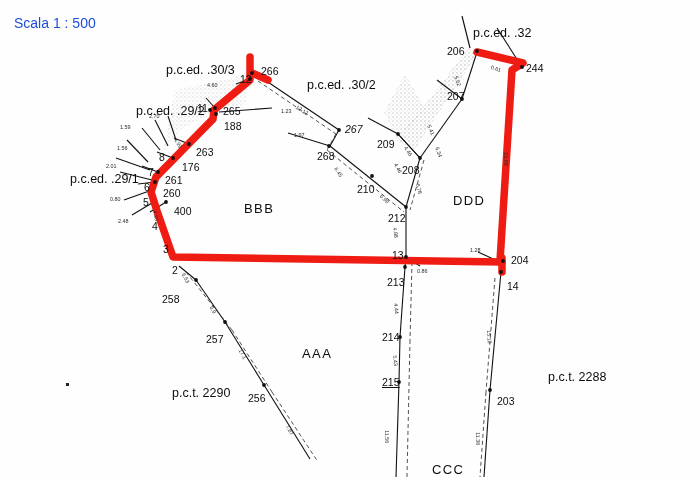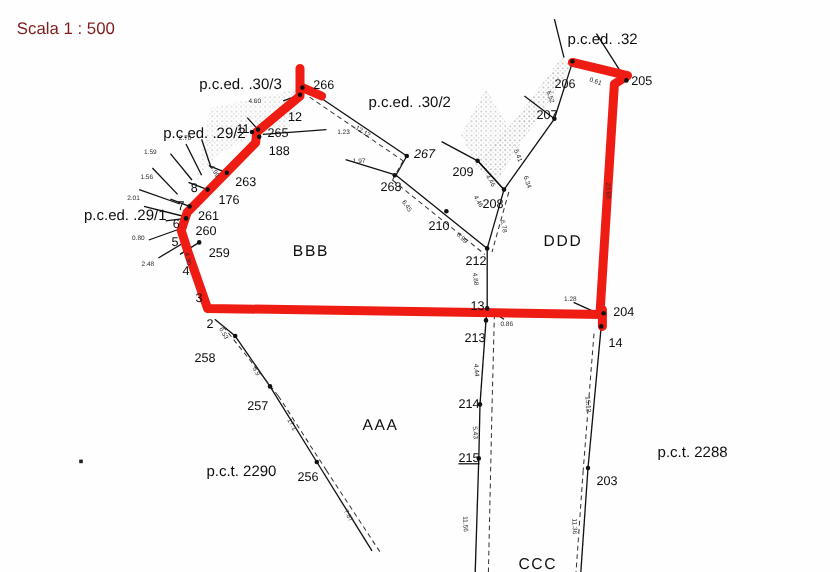--- a/index.html
+++ b/index.html
@@ -25,21 +25,21 @@
   #doc-title{
     font-size:15.5px;
     letter-spacing:.1px;
     white-space:nowrap;
     color:#141414;
   }
   #doc-title .bold{font-weight:700;}
   #doc-scale{
     margin-top:9px;
     font-size:14px;
-    color:#7f1d1d;
+    color:#1d4ed8;
     white-space:nowrap;
   }
   svg#map{
     position:absolute;
     left:0;top:0;
     width:700px;height:477px;
   }
   .lbl{
     position:absolute;
     white-space:nowrap;
@@ -209,45 +209,45 @@
       <div class="lbl parcel-lbl" style="left: 136px; top: 104px;">p.c.ed. .29/2</div>
       <div class="lbl parcel-lbl" style="left: 70px; top: 172px;">p.c.ed. .29/1</div>
       <div class="lbl parcel-lbl" style="left: 473px; top: 26px;">p.c.ed. .32</div>
       <div class="lbl area-lbl" style="left: 244px; top: 201px;">BBB</div>
       <div class="lbl area-lbl" style="left: 302px; top: 346px;">AAA</div>
       <div class="lbl area-lbl" style="left: 432px; top: 462px;">CCC</div>
       <div class="lbl area-lbl" style="left: 453px; top: 193px;">DDD</div>
       <div class="lbl pct-lbl" style="left: 172px; top: 386px;">p.c.t. 2290</div>
       <div class="lbl pct-lbl" style="left: 548px; top: 370px;">p.c.t. 2288</div>
       <div class="lbl pt-lbl" style="left: 261px; top: 65px;">266</div>
-      <div class="lbl pt-lbl" style="left: 240px; top: 73px; margin-top: 19px;">12</div>
+      <div class="lbl pt-lbl" style="left: 240px; top: 73px;">12</div>
       <div class="lbl pt-lbl" style="left: 197px; top: 102px;">11</div>
       <div class="lbl pt-lbl" style="left: 223px; top: 105px;">265</div>
       <div class="lbl pt-lbl" style="left: 224px; top: 120px;">188</div>
       <div class="lbl pt-lbl" style="left: 196px; top: 146px;">263</div>
       <div class="lbl pt-lbl" style="left: 182px; top: 161px;">176</div>
       <div class="lbl pt-lbl" style="left: 165px; top: 174px;">261</div>
       <div class="lbl pt-lbl" style="left: 163px; top: 187px;">260</div>
-      <div class="lbl pt-lbl" style="left: 174px; top: 205px;">259</div>
+      <div class="lbl pt-lbl" style="left: 174px; top: 205px;">400</div>
       <div class="lbl pt-lbl" style="left: 162px; top: 293px;">258</div>
       <div class="lbl pt-lbl" style="left: 206px; top: 333px;">257</div>
       <div class="lbl pt-lbl" style="left: 248px; top: 392px;">256</div>
       <div class="lbl pt-lbl" style="left: 345px; top: 123px; font-style: italic;">267</div>
       <div class="lbl pt-lbl" style="left: 317px; top: 150px;">268</div>
       <div class="lbl pt-lbl" style="left: 357px; top: 183px;">210</div>
       <div class="lbl pt-lbl" style="left: 388px; top: 212px;">212</div>
       <div class="lbl pt-lbl" style="left: 392px; top: 249px;">13</div>
       <div class="lbl pt-lbl" style="left: 387px; top: 276px;">213</div>
       <div class="lbl pt-lbl" style="left: 382px; top: 331px;">214</div>
       <div class="lbl pt-lbl" style="left: 382px; top: 376px; text-decoration: underline;">215</div>
       <div class="lbl pt-lbl" style="left: 377px; top: 138px;">209</div>
       <div class="lbl pt-lbl" style="left: 402px; top: 164px;">208</div>
       <div class="lbl pt-lbl" style="left: 447px; top: 90px;">207</div>
-      <div class="lbl pt-lbl" style="left: 462px; top: 45px; margin-top: 19px;">206</div>
-      <div class="lbl pt-lbl" style="left: 526px; top: 62px;">205</div>
+      <div class="lbl pt-lbl" style="left: 447px; top: 45px;">206</div>
+      <div class="lbl pt-lbl" style="left: 526px; top: 62px;">244</div>
       <div class="lbl pt-lbl" style="left: 511px; top: 254px;">204</div>
       <div class="lbl pt-lbl" style="left: 507px; top: 280px;">14</div>
       <div class="lbl pt-lbl" style="left: 497px; top: 395px;">203</div>
       <div class="lbl pt-lbl" style="left: 159px; top: 151px;">8</div>
       <div class="lbl pt-lbl" style="left: 148px; top: 166px;">7</div>
       <div class="lbl pt-lbl" style="left: 144px; top: 181px;">6</div>
       <div class="lbl pt-lbl" style="left: 143px; top: 196px;">5</div>
       <div class="lbl pt-lbl" style="left: 152px; top: 220px;">4</div>
       <div class="lbl pt-lbl" style="left: 163px; top: 243px;">3</div>
       <div class="lbl pt-lbl" style="left: 172px; top: 264px;">2</div>

